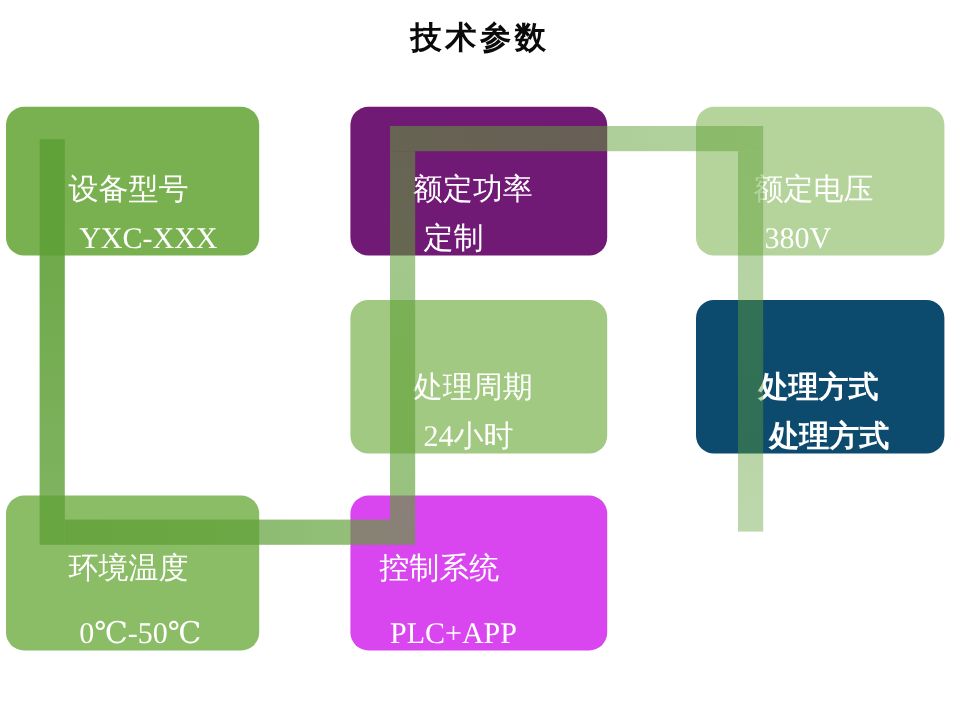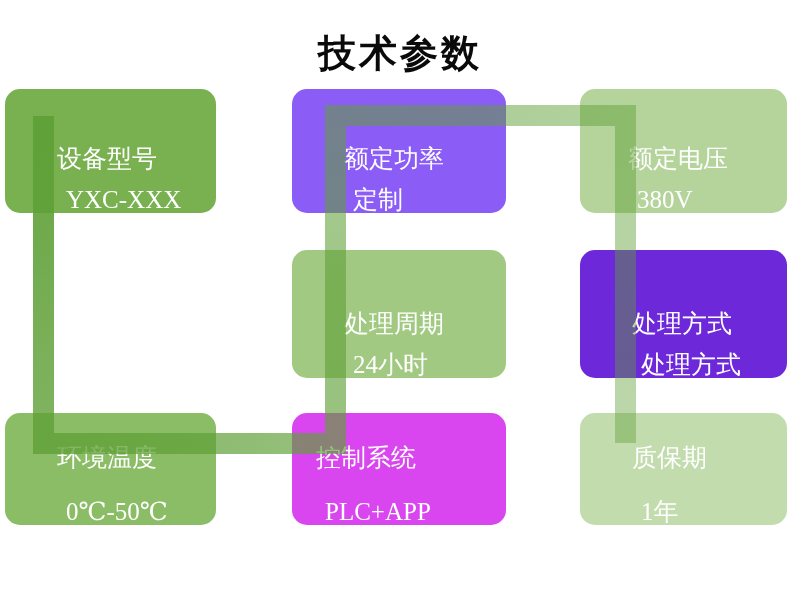--- a/index.html
+++ b/index.html
@@ -6,23 +6,23 @@
   body{background:#fff;}
   .slide{
     position:relative;
     width:800px;height:600px;
     background:#ffffff;
     overflow:hidden;
     font-family:"Liberation Sans","DejaVu Sans",sans-serif;
   }
   .title{
     position:absolute;
-    left:0;top:28px;width:800px;
+    left:0;top:14px;width:800px;
     text-align:center;
-    font-size:38px;
+    font-size:26px;
     font-weight:600;
     letter-spacing:3px;
     color:#0a0a0a;
     font-family:Liberation Sans, sans-serif;
   }
   .card{
     position:absolute;
     border-radius:15px;
     display:flex;
     flex-direction:column;
@@ -41,21 +41,21 @@
   }
   .card .card-value{
     font-size:25px;
     line-height:26px;
     margin-left:9px;
     white-space:nowrap;
   }
   
   .r1{top:89px;height:124px;}
   .r2{top:250px;height:128px;}
-  .r3{top:413px;height:112px;gap:28px;}
+  .r3{top:413px;height:129px;gap:28px;}
   .c1{left:5px;width:211px;}
   .c2{left:292px;width:214px;}
   .c3{left:580px;width:207px;}
   
   .leg{position:absolute;pointer-events:none;}
   .leg-a{left:33px;top:116px;width:21px;height:338px;
     background:linear-gradient(to bottom, rgba(95,160,55,0.95), rgba(95,160,55,0.78));}
   .leg-b{left:54px;top:433px;width:271px;height:21px;
     background:linear-gradient(to right, rgba(95,160,55,0.78), rgba(95,160,55,0.66));}
   .leg-c{left:325px;top:126px;width:21px;height:328px;
@@ -69,50 +69,46 @@
 <body>
 
 <div class="slide">
 
   <div class="title">技术参数</div>
 
   <div class="card r1 c1" style="background: rgb(121, 177, 80);">
     <div class="card-label">设备型号</div>
     <div class="card-value">YXC-XXX</div>
   </div>
-  <div class="card r1 c2" style="background: #8b5cf6;">
+  <div class="card r1 c2" style="background: #701a75;">
     <div class="card-label">额定功率</div>
     <div class="card-value">定制</div>
   </div>
   <div class="card r1 c3" style="background: rgb(181, 212, 155); padding-left: 48px;">
     <div class="card-label">额定电压</div>
     <div class="card-value">380V</div>
   </div>
 
   <div class="card r2 c2" style="background: rgb(162, 201, 130);">
     <div class="card-label">处理周期</div>
     <div class="card-value">24小时</div>
   </div>
-  <div class="card r2 c3" style="background: #6d28d9;">
+  <div class="card r2 c3" style="background: #0c4a6e; font-weight: bold;">
     <div class="card-label">处理方式</div>
     <div class="card-value">处理方式</div>
   </div>
 
   <div class="card r3 c1" style="background: rgb(139, 188, 102);">
     <div class="card-label">环境温度</div>
     <div class="card-value">0℃-50℃</div>
   </div>
   <div class="card r3 c2" style="background: #d946ef; padding-left: 24px;">
     <div class="card-label">控制系统</div>
     <div class="card-value">PLC+APP</div>
   </div>
-  <div class="card r3 c3" style="background: rgb(195, 220, 174);">
-    <div class="card-label">质保期</div>
-    <div class="card-value">1年</div>
-  </div>
 
   <div class="leg leg-a"></div>
   <div class="leg leg-b"></div>
   <div class="leg leg-c"></div>
   <div class="leg leg-d"></div>
   <div class="leg leg-e"></div>
 
 </div>
 
 </body></html>

